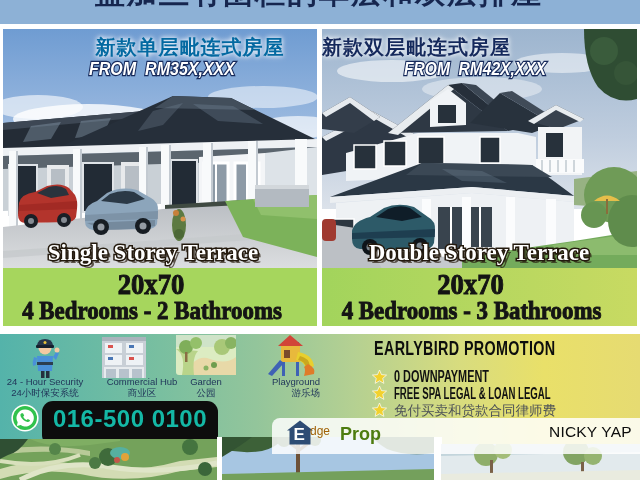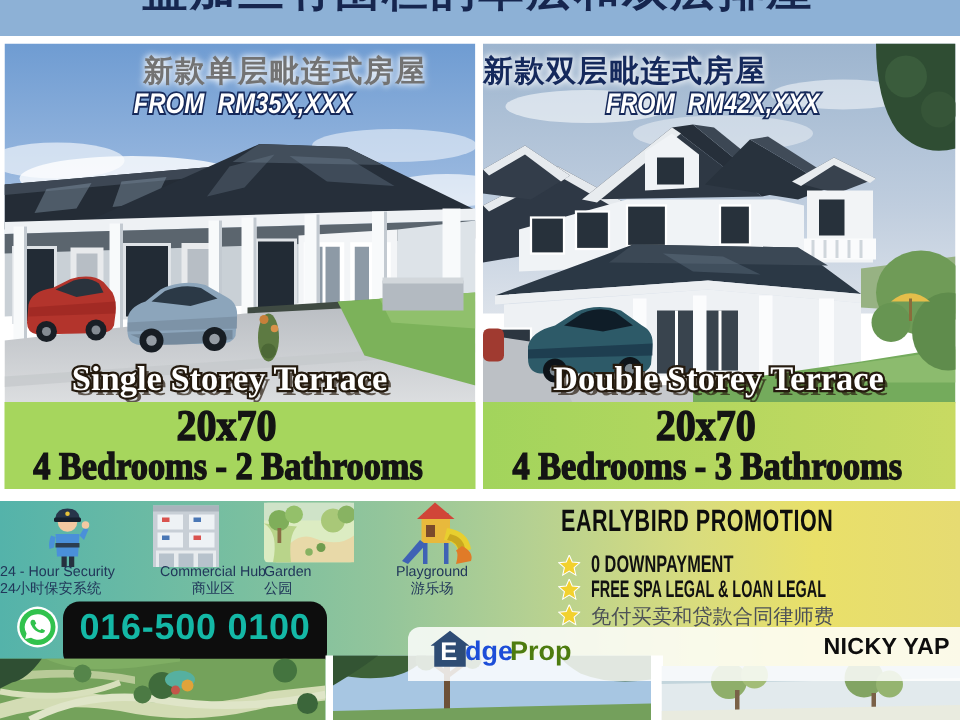--- a/index.html
+++ b/index.html
@@ -256,21 +256,21 @@
   </g>
 
   <g>
     <path d="M272 172 Q285 161 298 172 Z" fill="#e5be4a"></path>
     <rect x="284" y="170" width="2" height="15" fill="#8a6d3b"></rect>
   </g>
 </svg>
 
 <div class="abs" style="left:317px;top:29px;width:5px;height:297px;background:#fff"></div>
 
-<div class="abs" style="left:3px;top:34px;width:374px;text-align:center;font-weight:bold;font-size:20px;color:#737373;text-shadow:0 0 4px rgba(255,255,255,.9),0 0 6px rgba(255,255,255,.8);letter-spacing:1px">新款单层毗连式房屋</div>
+<div class="abs" style="left:3px;top:34px;width:374px;text-align:center;font-weight:bold;font-size:20px;color:#0369a1;text-shadow:0 0 4px rgba(255,255,255,.9),0 0 6px rgba(255,255,255,.8);letter-spacing:1px">新款单层毗连式房屋</div>
 
 <svg class="abs" style="left:3px;top:54px" width="314" height="28" viewBox="0 0 314 28">
   <text x="159" y="21" text-anchor="middle" font-family="Liberation Sans" font-weight="bold" font-style="italic" font-size="19" fill="#ffffff" stroke="#16295a" stroke-width="2.5" paint-order="stroke" textLength="146" lengthAdjust="spacingAndGlyphs">FROM&nbsp;&nbsp;RM35X,XXX</text>
 </svg>
 
 <div class="abs" style="left:322px;top:34px;width:372px;text-align:left;font-weight:bold;font-size:20px;color:#15295c;text-shadow:0 0 4px rgba(255,255,255,.9),0 0 6px rgba(255,255,255,.8);letter-spacing:1px">新款双层毗连式房屋</div>
 
 <svg class="abs" style="left:322px;top:54px" width="315" height="28" viewBox="0 0 315 28">
   <text x="153" y="21" text-anchor="middle" font-family="Liberation Sans" font-weight="bold" font-style="italic" font-size="19" fill="#ffffff" stroke="#16295a" stroke-width="2.5" paint-order="stroke" textLength="142" lengthAdjust="spacingAndGlyphs">FROM&nbsp;&nbsp;RM42X,XXX</text>
 </svg>
@@ -306,21 +306,21 @@
   <rect x="11" y="26" width="16" height="3" fill="#2c3e50"></rect>
   <path d="M8 21 Q6 26 7 30 L10 29 L11 22 Z" fill="#4a90d9"></path>
   <path d="M27 21 L30 16 L33 17 L30 24 Z" fill="#4a90d9"></path>
   <circle cx="31" cy="14" r="2.5" fill="#f3c9a2"></circle>
   <circle cx="19" cy="12" r="6.5" fill="#f3c9a2"></circle>
   <path d="M11 9 Q12 3 19 3 Q26 3 27 9 L27 11 L11 11 Z" fill="#27354a"></path>
   <rect x="10" y="9" width="18" height="3" rx="1" fill="#16202e"></rect>
   <circle cx="19" cy="6.5" r="1.5" fill="#e8c23a"></circle>
 </svg>
 
-<div class="abs" style="left:0px;top:376px;width:90px;font-size:9.5px;color:#21375a;line-height:11px">24 - Hour Security<br>24小时保安系统</div>
+<div class="abs" style="left:0px;top:376px;width:90px;text-align:center;font-size:9.5px;color:#21375a;line-height:11px">24 - Hour Security<br>24小时保安系统</div>
 
 <svg class="abs" style="left:96px;top:335px" width="56" height="43" viewBox="0 0 56 43">
   <rect x="6" y="2" width="44" height="41" fill="#c8cfd6"></rect>
   <rect x="6" y="2" width="44" height="4" fill="#aab3bc"></rect>
   <rect x="9" y="8" width="17" height="10" fill="#eef2f5"></rect>
   <rect x="30" y="8" width="17" height="10" fill="#eef2f5"></rect>
   <rect x="9" y="20" width="17" height="10" fill="#eef2f5"></rect>
   <rect x="30" y="20" width="17" height="10" fill="#eef2f5"></rect>
   <rect x="12" y="10" width="5" height="3" fill="#d9534f"></rect>
   <rect x="33" y="10" width="5" height="3" fill="#4a77b5"></rect>
@@ -341,35 +341,35 @@
   <path d="M0 14 Q10 20 6 40 L18 40 Q16 22 22 16 Z" fill="#b9d48a"></path>
   <circle cx="10" cy="12" r="7" fill="#7fae5a"></circle>
   <circle cx="20" cy="8" r="6" fill="#94c06a"></circle>
   <circle cx="46" cy="12" r="8" fill="#a9c878"></circle>
   <circle cx="55" cy="8" r="6" fill="#88b362"></circle>
   <rect x="9" y="17" width="2.5" height="10" fill="#8a6d45"></rect>
   <circle cx="38" cy="30" r="3" fill="#6f9d4e"></circle>
   <circle cx="30" cy="33" r="2.5" fill="#87b262"></circle>
 </svg>
 
-<div class="abs" style="left:176px;top:376px;width:60px;text-align:left;font-size:9.5px;color:#21375a;line-height:11px">Garden<br>公园</div>
+<div class="abs" style="left:176px;top:376px;width:60px;text-align:center;font-size:9.5px;color:#21375a;line-height:11px">Garden<br>公园</div>
 
 <svg class="abs" style="left:260px;top:334px" width="58" height="42" viewBox="0 0 58 42">
   <rect x="22" y="8" width="3" height="34" fill="#3f62b5"></rect>
   <rect x="36" y="8" width="3" height="34" fill="#3f62b5"></rect>
   <rect x="21" y="12" width="19" height="16" fill="#e8b93c"></rect>
   <path d="M18 12 L30 1 L43 12 Z" fill="#d14538"></path>
   <rect x="24" y="16" width="6" height="8" fill="#7a4a2b"></rect>
   <path d="M20 26 L8 40 L12 42 L24 29 Z" fill="#3f62b5"></path>
   <path d="M38 18 Q52 20 54 32 L46 36 Q45 27 36 26 Z" fill="#e8cf2e"></path>
   <path d="M40 22 Q49 24 50 32 L46 34 Q45 27 38 26 Z" fill="#c9a81f"></path>
   <path d="M48 30 Q56 34 54 40 L44 42 Q46 35 44 33 Z" fill="#e07b28"></path>
 </svg>
 
-<div class="abs" style="left:256px;top:376px;width:64px;text-align:center;font-size:9.5px;color:#21375a;line-height:11px">Playground<br>游乐场</div>
+<div class="abs" style="left:256px;top:376px;width:64px;text-align:right;font-size:9.5px;color:#21375a;line-height:11px">Playground<br>游乐场</div>
 
 <svg class="abs" style="left:11px;top:404px" width="28" height="28" viewBox="0 0 28 28">
   <circle cx="14" cy="14" r="13.6" fill="#ffffff"></circle>
   <circle cx="14" cy="14" r="12" fill="#31c24d"></circle>
   <path d="M14 5.5 a8.5 8.5 0 0 0 -7.3 12.8 L5.8 22 l3.9 -0.9 A8.5 8.5 0 1 0 14 5.5 Z" fill="#ffffff"></path>
   <path d="M10.5 9.2 q-1.8 1 -0.9 3.1 q1 2.3 2.8 3.8 q1.9 1.5 4.1 1.9 q2.2 0.3 2.6 -1.7 l-2.3 -1.2 l-1 1 q-1.3 -0.4 -2.2 -1.3 q-0.9 -0.9 -1.4 -2.1 l1 -1.1 l-1.2 -2.3 Z" fill="#31c24d"></path>
 </svg>
 
 <div class="abs" style="left:42px;top:401px;width:176px;height:45px;background:#0d0d0d;border-radius:11px;text-align:center;line-height:35px;font-weight:bold;font-size:24px;color:#14b8a6;letter-spacing:0.5px">016-500 0100</div>
 
@@ -439,17 +439,17 @@
   <path d="M0 30 L199 26 L199 36 L0 36 Z" fill="#e9ebdf"></path>
 </svg>
 
 <div class="abs" style="left:272px;top:418px;width:368px;height:36px;background:rgba(255,255,255,0.84);border-radius:8px 0 0 0"></div>
 
 <div class="abs" style="left:287px;top:420px;height:28px">
   <svg width="26" height="25" viewBox="0 0 26 25" style="position:absolute;left:0;top:0">
     <path d="M13 0.5 L26 10.5 L23.5 10.5 L23.5 24.5 L2.5 24.5 L2.5 10.5 L0 10.5 Z" fill="#2e4c74"></path>
   </svg>
   <span style="position:absolute;left:6.5px;top:5px;font-weight:bold;font-size:17px;color:#ffffff">E</span>
-  <span style="position:absolute;left:23px;top:4px;font-weight:bold;font-size:18px;color:#1d4ed8">dge</span>
+  <span style="position:absolute;left:23px;top:4px;font-weight:normal;font-size:12px;color:#a16207">dge</span>
   <span style="position:absolute;left:53px;top:4px;font-weight:bold;font-size:18px;color:#4d7c0f">Prop</span>
 </div>
 
-<div class="abs" style="left:549px;top:423px;font-weight:bold;font-size:15.5px;color:#0d0d0d;letter-spacing:0.2px;white-space:nowrap">NICKY YAP</div>
+<div class="abs" style="left:549px;top:423px;font-weight:normal;font-size:15.5px;color:#0d0d0d;letter-spacing:0.2px;white-space:nowrap">NICKY YAP</div>
 
 </body></html>

